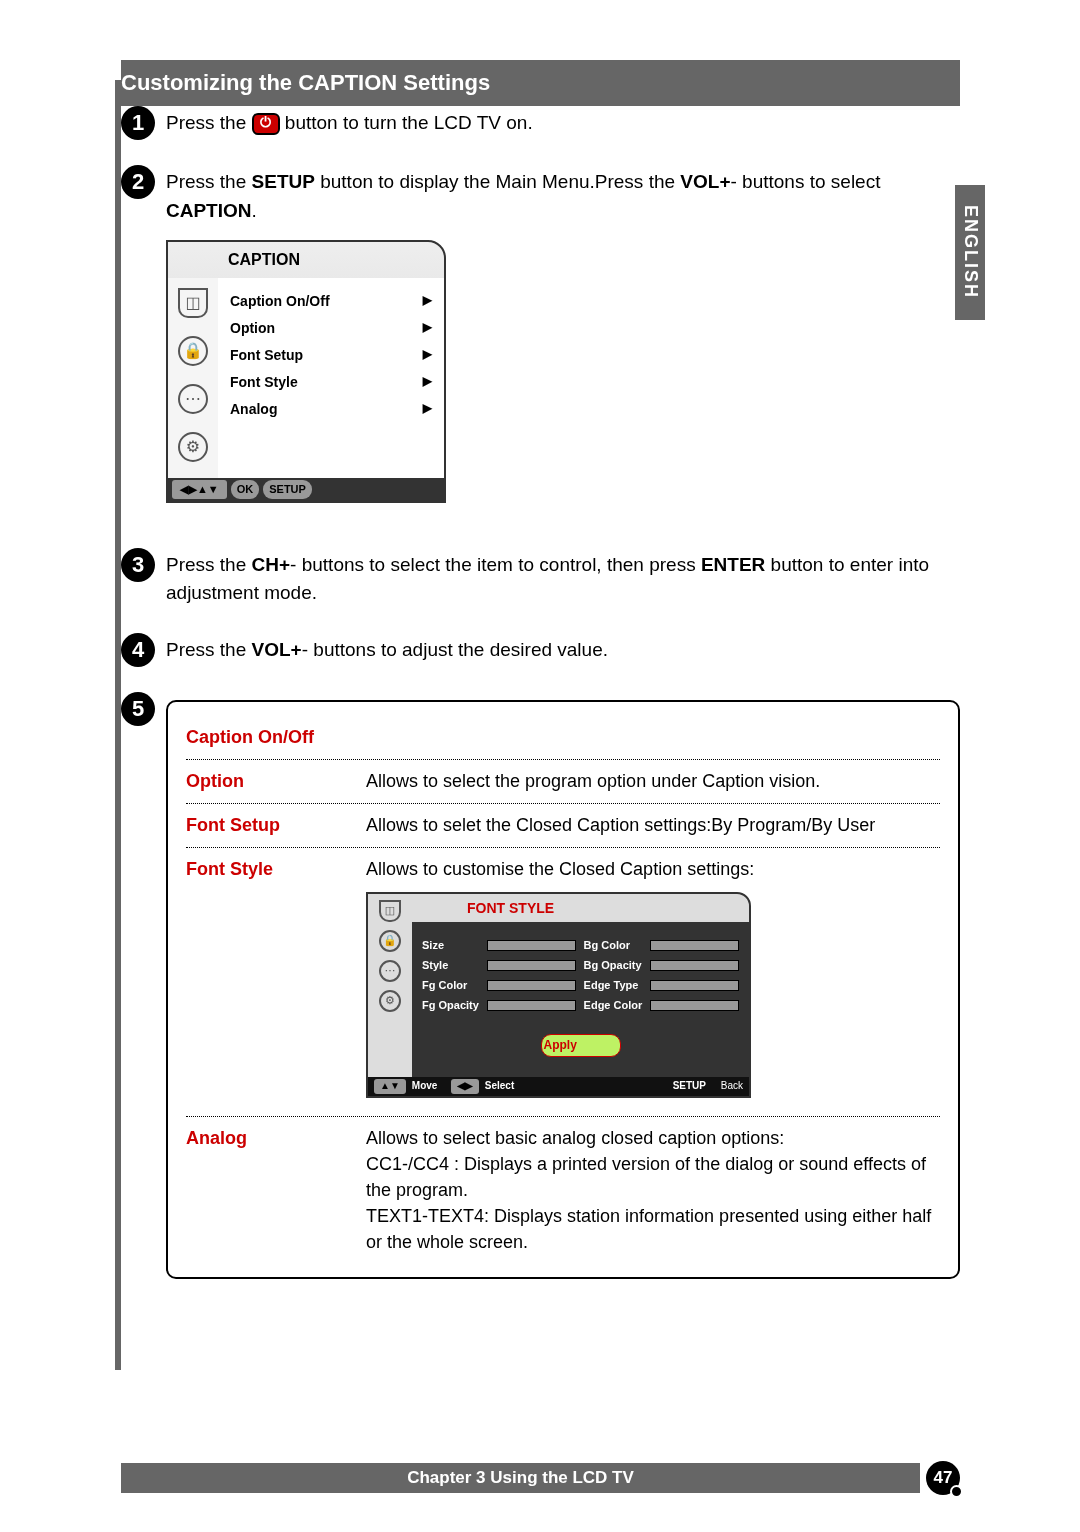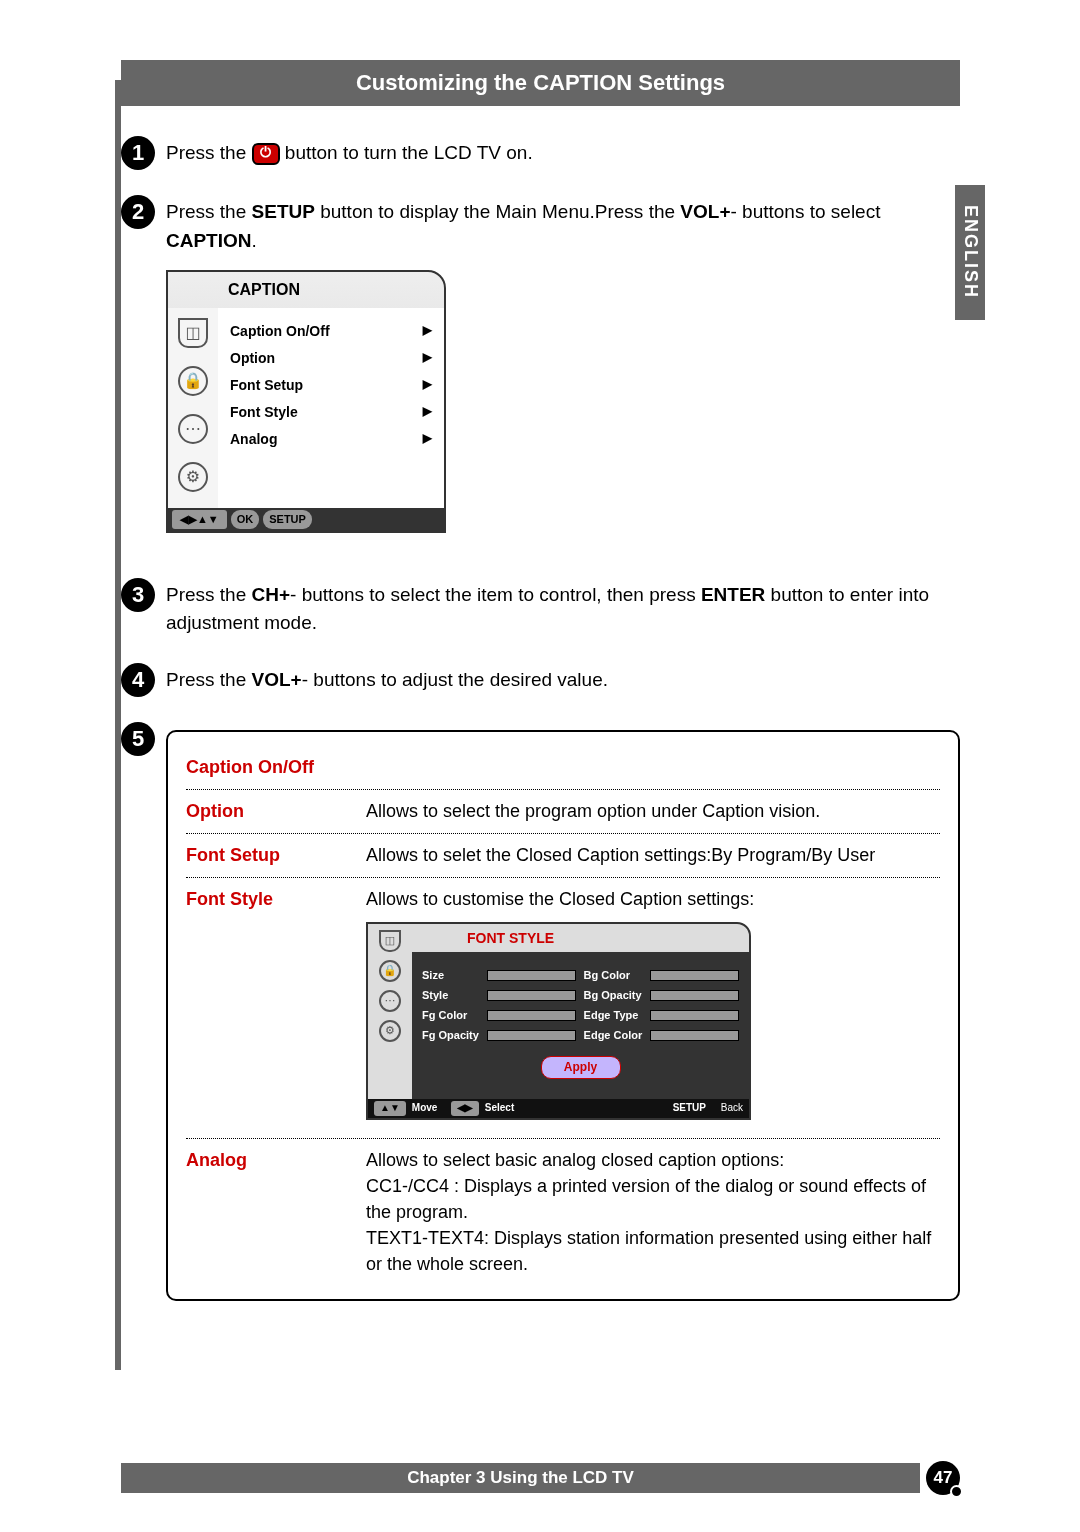--- a/index.html
+++ b/index.html
@@ -1,19 +1,19 @@
 <!DOCTYPE html>
 <html><head>
 <meta charset="utf-8">
 <style>
 *{margin:0;padding:0;box-sizing:border-box}
 body{font-family:Arial,Helvetica,sans-serif;background:#fff;width:1080px;height:1532px;position:relative;color:#000}
 .page{position:absolute;left:0;top:0;width:1080px;height:1532px;padding:60px 120px 40px 115px}
 .left-bar{position:absolute;left:115px;top:80px;width:6px;height:1290px;background:#666}
-.title-bar{background:#666;color:#fff;font-weight:bold;text-align:center;font-size:22px;padding:10px 0;margin-left:6px;margin-bottom:30px}
+.title-bar{background:#666;color:#fff;font-weight:bold;font-size:22px;padding:10px 0;margin-left:6px;}
 .side-tab{position:absolute;right:95px;top:185px;width:30px;height:135px;background:#666;color:#fff;writing-mode:vertical-rl;text-orientation:mixed;font-weight:bold;font-size:18px;display:flex;align-items:center;justify-content:center;letter-spacing:2px}
 .step{display:flex;margin-left:6px;margin-bottom:25px}
 .step-num{width:45px;flex-shrink:0}
 .step-num .circle{width:34px;height:34px;border-radius:50%;background:#000;color:#fff;display:flex;align-items:center;justify-content:center;font-weight:bold;font-size:22px}
 .step-body{flex:1;font-size:19px;line-height:1.5;padding-top:3px}
 .power-btn{display:inline-block;width:28px;height:22px;background:#c00;border:2px solid #000;border-radius:6px;vertical-align:middle;position:relative}
 .power-btn::after{content:'⏻';position:absolute;left:50%;top:50%;transform:translate(-50%,-55%);color:#fff;font-size:14px;font-weight:bold}
 b{font-weight:bold}
 .osd{width:280px;margin:15px 0 20px 0;background:linear-gradient(#eee,#ccc);border:2px solid #333;border-radius:0 18px 0 0;overflow:hidden;font-size:14px}
 .osd-top{padding:6px 0 6px 60px;font-weight:bold;font-size:16px}
@@ -33,21 +33,21 @@
 .desc-label{width:180px;font-weight:bold;color:#c00;font-size:18px;flex-shrink:0}
 .desc-text{flex:1;font-size:18px;line-height:1.45}
 .osd2{width:385px;margin:10px 0;background:#ddd;border:2px solid #333;border-radius:0 14px 0 0;overflow:hidden;font-size:12px}
 .osd2-top{padding:4px 0 4px 55px;font-weight:bold;font-size:14px;color:#c00}
 .osd2-main{display:flex;background:#333}
 .osd2-icons{width:44px;background:#ddd;display:flex;flex-direction:column;align-items:center;gap:8px;padding:6px 0}
 .osd2-icons .osd-icon{width:22px;height:22px;font-size:11px}
 .osd2-content{flex:1;padding:16px 10px;color:#fff}
 .osd2-grid{display:grid;grid-template-columns:auto 1fr auto 1fr;gap:4px 8px;align-items:center;font-size:11px;font-weight:bold}
 .osd2-grid .bar{height:11px;background:#999;border:1px solid #000}
-.apply-btn{margin:12px auto 4px;width:80px;text-align:center;padding:2px;border:1px solid #c00;border-radius:10px;color:#c00;background:#c4b5fd;font-size:12px;font-weight:bold}
+.apply-btn{margin:20px auto 4px;width:80px;text-align:left;padding:2px;border:1px solid #c00;border-radius:10px;color:#c00;background:#bef264;font-size:12px;font-weight:bold}
 .osd2-foot{background:#111;color:#fff;font-size:10px;display:flex;padding:2px 6px;align-items:center}
 .osd2-foot .grp{display:flex;align-items:center;gap:6px}
 .osd2-foot .arrows{background:#999;color:#000;padding:0 6px;border-radius:3px;font-weight:bold}
 .osd2-foot .lab{font-weight:bold;margin-right:14px}
 .osd2-foot .right{margin-left:auto}
 .footer{position:absolute;bottom:42px;left:121px;right:120px;height:24px;display:flex;align-items:center}
 .footer-bar{flex:1;background:#666;color:#fff;text-align:center;font-weight:bold;font-size:17px;padding:5px 0}
 .page-num{width:34px;height:34px;margin-left:6px;position:relative}
 .page-num .big{width:34px;height:34px;border-radius:50%;background:#000;color:#fff;display:flex;align-items:center;justify-content:center;font-weight:bold;font-size:17px}
 .page-num .small{position:absolute;right:-3px;bottom:-3px;width:13px;height:13px;border-radius:50%;background:#000;border:2px solid #fff}

